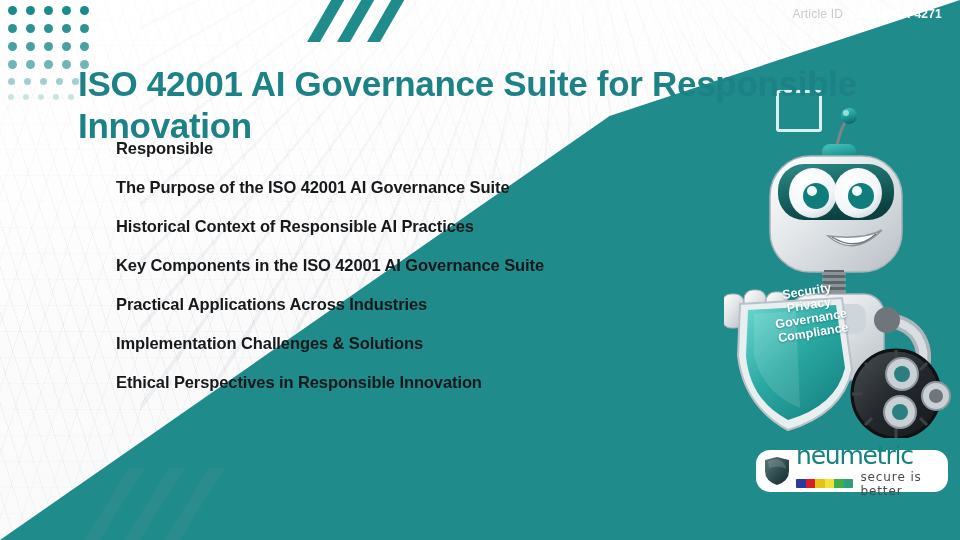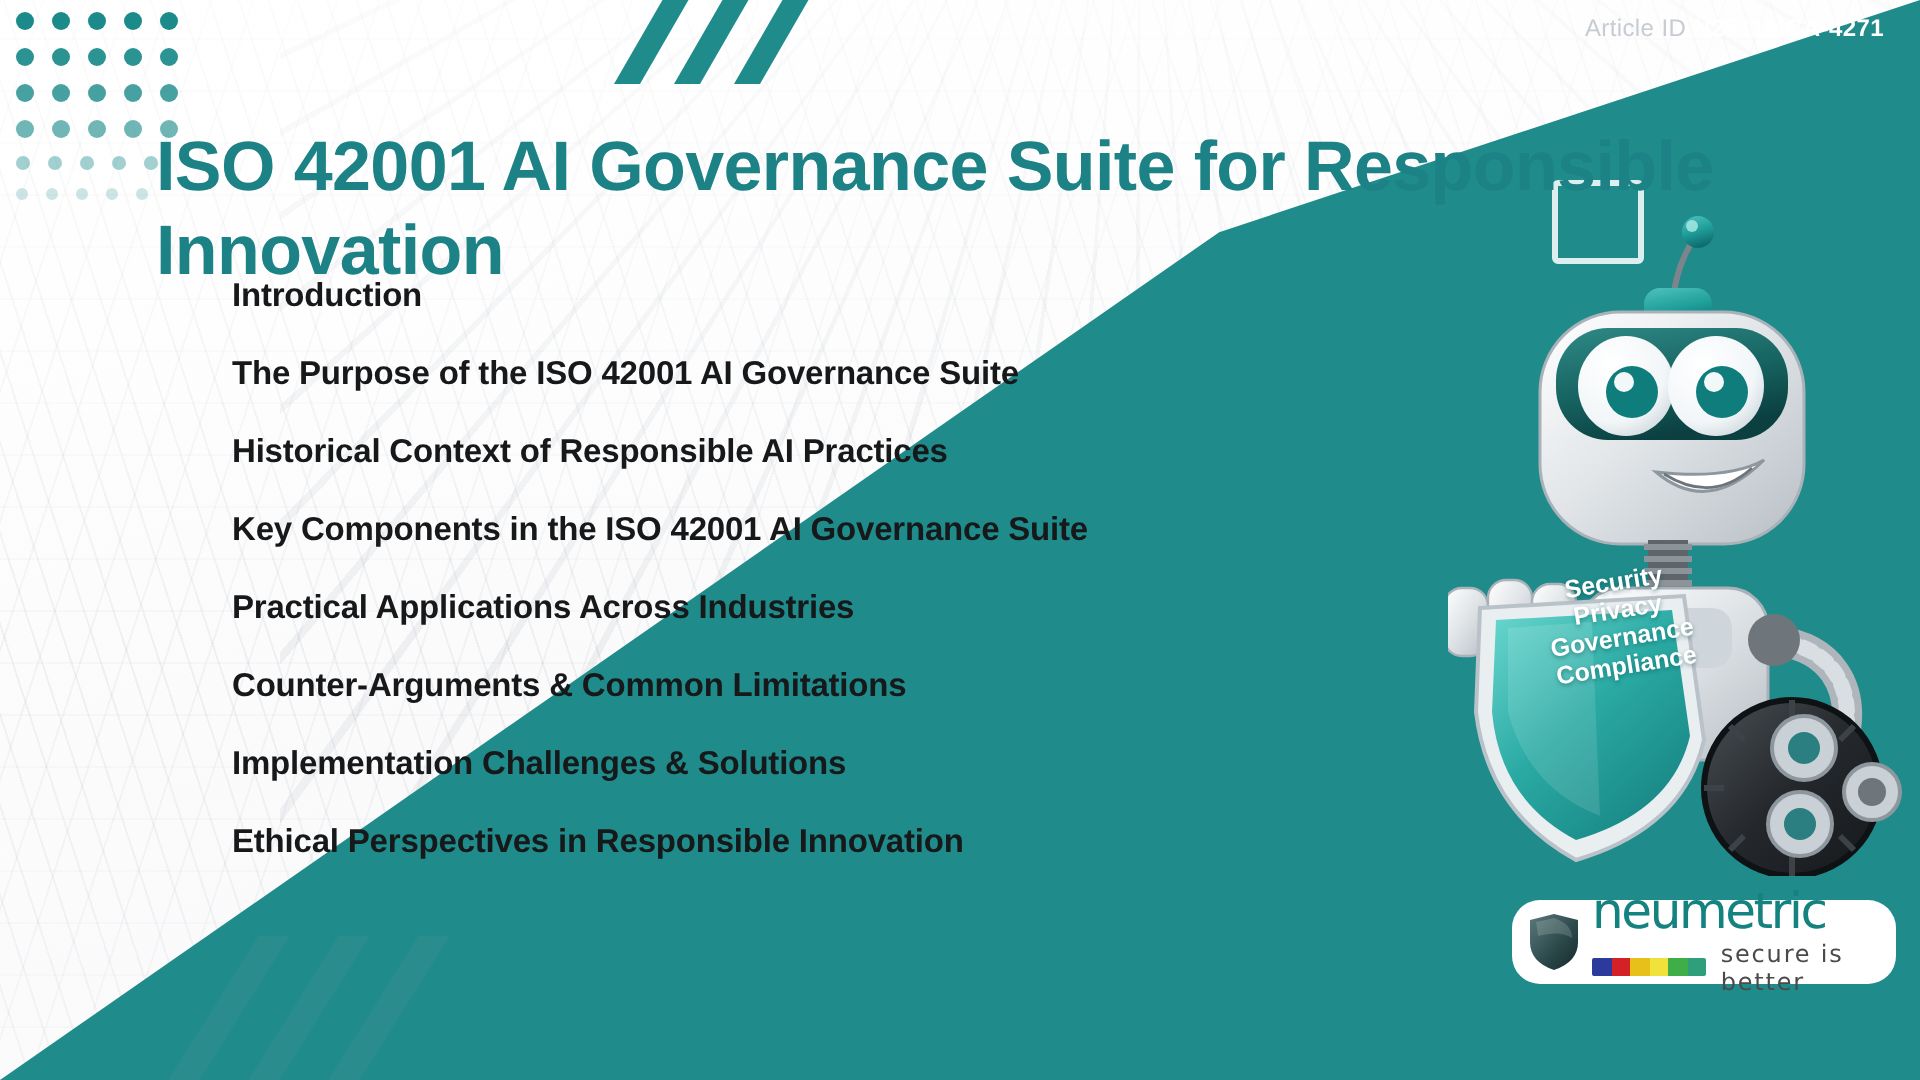--- a/index.html
+++ b/index.html
@@ -204,26 +204,25 @@
   <div class="square-accent"></div>
 
   <div class="article-id">
     <span>Article ID</span>
     <b>N2511MCA-4271</b>
   </div>
 
   <h1 class="title">ISO 42001 AI Governance Suite for Responsible Innovation</h1>
 
   <div class="agenda">
-    <div class="agenda-item">Introduction</div>
+    <div class="agenda-item">Responsible</div>
     <div class="agenda-item">The Purpose of the ISO 42001 AI Governance Suite</div>
     <div class="agenda-item">Historical Context of Responsible AI Practices</div>
     <div class="agenda-item">Key Components in the ISO 42001 AI Governance Suite</div>
     <div class="agenda-item">Practical Applications Across Industries</div>
-    <div class="agenda-item">Counter-Arguments &amp; Common Limitations</div>
     <div class="agenda-item">Implementation Challenges &amp; Solutions</div>
     <div class="agenda-item">Ethical Perspectives in Responsible Innovation</div>
   </div>
 
   <div class="robot">
     <svg width="236" height="330" viewBox="0 0 236 330">
       <defs>
         <linearGradient id="gMetal" x1="0" y1="0" x2="1" y2="1">
           <stop offset="0%" stop-color="#ffffff"></stop>
           <stop offset="45%" stop-color="#e2e6e9"></stop>

